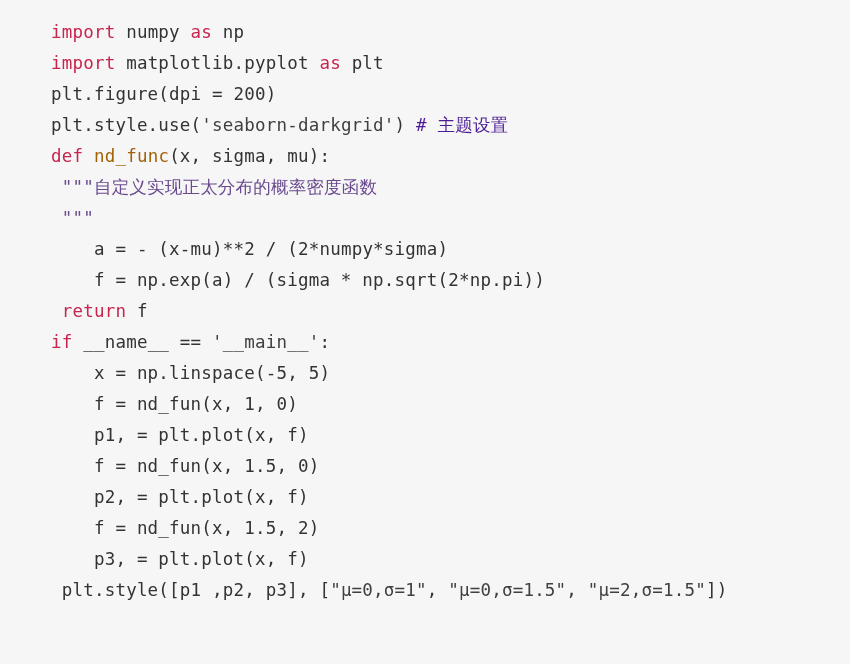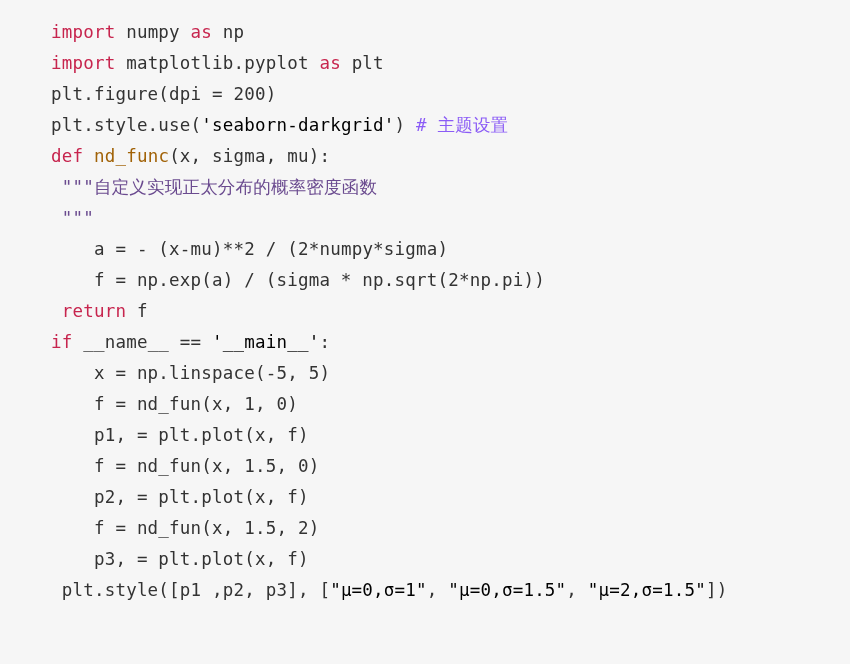--- a/index.html
+++ b/index.html
@@ -27,23 +27,23 @@
     line-height: 31px;
     font-size: 17.5px;
     letter-spacing: 0.2px;
     white-space: pre;
     padding-left: 26px;
     color: #333333;
   }
   .tok { white-space: pre; }
   .kw       { color: #c7254e; }
   .fn       { color: #a16207; }
-  .str      { color: #000000; }
+  .str      { color: #404040; }
   .doc      { color: #6a4a8f; }
-  .com      { color: #8b5cf6; }
+  .com      { color: #4c1d95; }
   .num      { color: #333333; }
   .plain    { color: #333333; }
 </style>
 </head>
 <body>
 
 <div id="code-block">
     <div class="code-line"><span class="tok kw">import</span><span class="tok plain"> numpy </span><span class="tok kw">as</span><span class="tok plain"> np</span></div>
     <div class="code-line"><span class="tok kw">import</span><span class="tok plain"> matplotlib.pyplot </span><span class="tok kw">as</span><span class="tok plain"> plt</span></div>
     <div class="code-line"><span class="tok plain">plt.figure(dpi = </span><span class="tok num">200</span><span class="tok plain">)</span></div>

